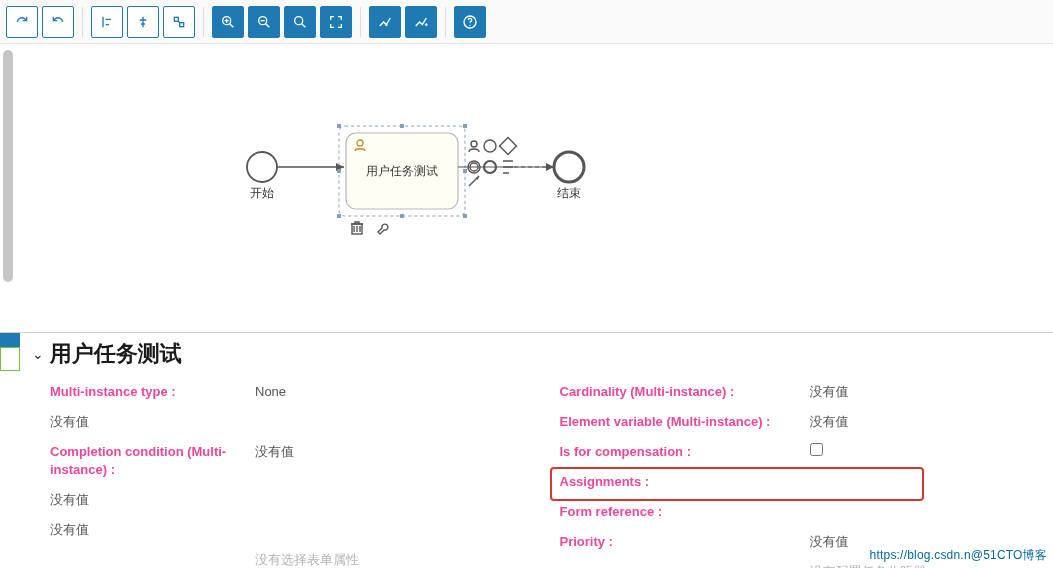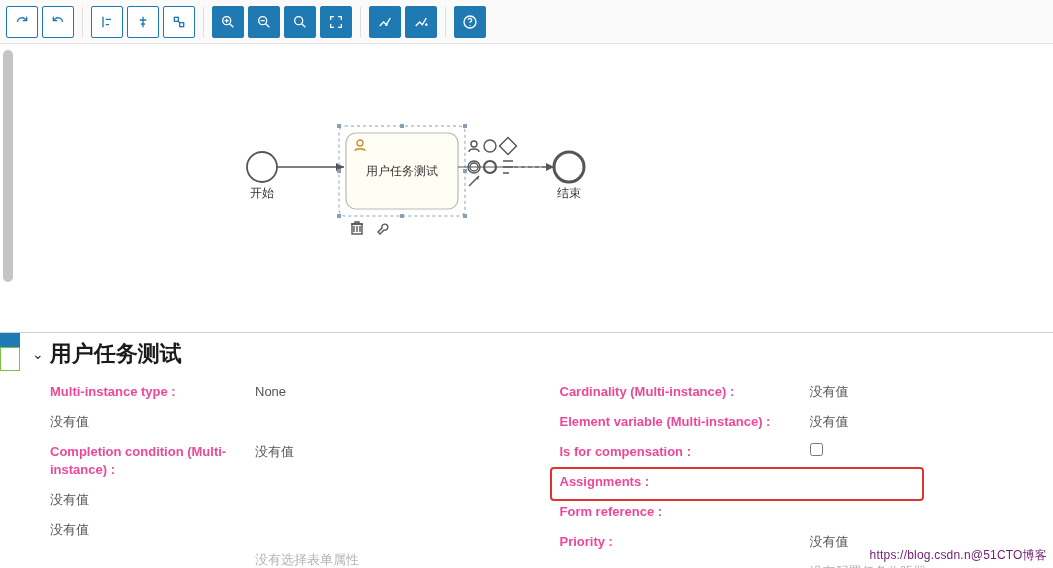--- a/index.html
+++ b/index.html
@@ -26,21 +26,21 @@
   .props-title-row{display:flex;align-items:center;margin-bottom:14px;}
   .collapse-caret{font-size:14px;color:#333;margin-right:6px;cursor:pointer;}
   .props-title{font-size:22px;font-weight:700;color:#1a1a1a;margin:0;}
   .props-grid{display:flex;gap:28px;}
   .col{display:flex;flex-direction:column;gap:12px;flex:1;min-width:0;}
   .row{display:flex;align-items:flex-start;gap:10px;}
   .row .label{width:195px;font-weight:700;color:#ec4899;font-size:13px;line-height:18px;flex-shrink:0;}
   .row .value{flex:1;color:#555;font-size:13px;line-height:18px;}
   .row .value.checkbox input{margin:0;}
   .highlight-box{position:absolute;border:2px solid #d9362f;border-radius:4px;pointer-events:none;}
-  .watermark{position:absolute;right:6px;bottom:4px;color:#701a75;font-size:12px;letter-spacing:.2px;}
+  .watermark{position:absolute;right:6px;bottom:4px;color:#0369a1;font-size:12px;letter-spacing:.2px;}
   .node-label-cn{font-size:12px;fill:#333;}
 </style>
 </head>
 <body>
 <div class="page">
 
 <div class="toolbar">
   <div class="tb-group">
     <div class="tb-btn outline">
           <svg viewBox="0 0 24 24">

